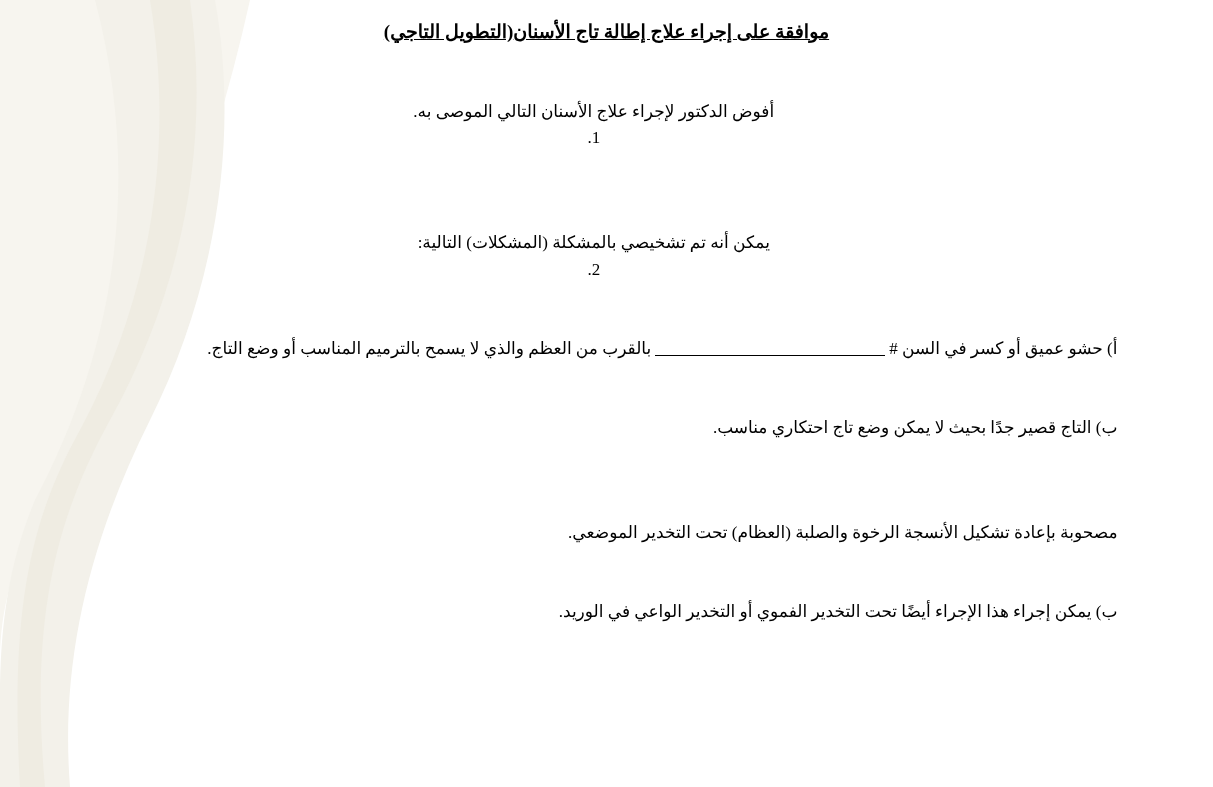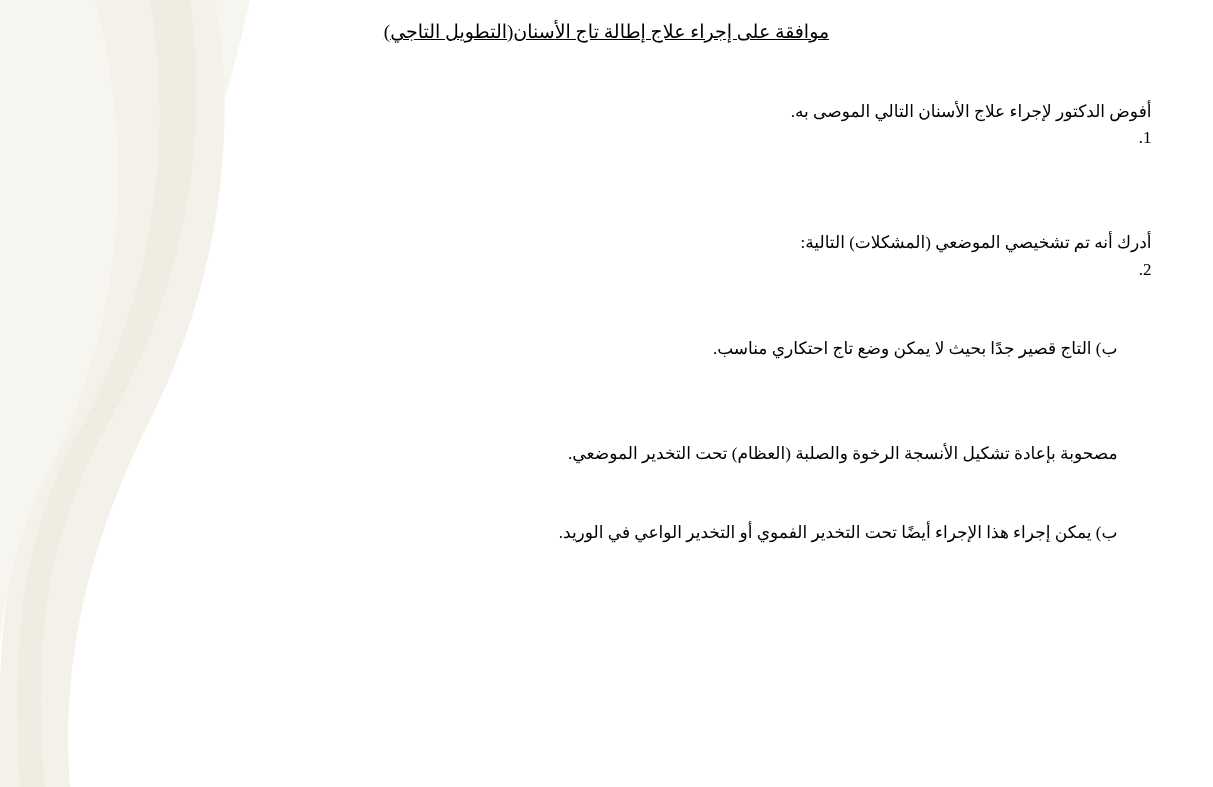--- a/index.html
+++ b/index.html
@@ -26,34 +26,34 @@
     position: relative;
     z-index: 1;
     width: 1213px;
     height: 787px;
     box-sizing: border-box;
     padding: 14px 36px 10px 36px;
   }
   .doc-title {
     text-align: center;
     font-size: 19px;
-    font-weight: normal;
+    font-weight: bold;
     margin: 4px 0 0 0;
     line-height: 1.5;
   }
   .doc-title .u {
     text-decoration: underline;
   }
   .section {
     margin-top: 26px;
     font-size: 17px;
     line-height: 1.55;
   }
   .num-line {
-    text-align: right;
+    text-align: center;
     white-space: pre-wrap;
   }
   .sub {
     text-align: right;
     padding-right: 34px;
     white-space: pre-wrap;
   }
   .blank {
     display: inline-block;
     border-bottom: 1px solid #000;
@@ -82,22 +82,25 @@
 
   <div class="section">
     <div class="num-line">
       <span>أفوض الدكتور لإجراء علاج الأسنان التالي الموصى به.</span>
       <span>1.</span>
     </div>
   </div>
 
   <div class="section">
     <div class="num-line">
-      <span>أدرك أنه تم تشخيصي الموضعي (المشكلات) التالية:</span>
+      <span>يمكن أنه تم تشخيصي بالمشكلة (المشكلات) التالية:</span>
       <span>2.</span>
+    </div>
+    <div class="sub">
+      <span>أ) حشو عميق أو كسر في السن #</span><span class="blank long"></span><span>بالقرب من العظم والذي لا يسمح بالترميم المناسب أو وضع التاج.</span>
     </div>
     <div class="sub">
       <span>ب) التاج قصير جدًا بحيث لا يمكن وضع تاج احتكاري مناسب.</span>
     </div>
   </div>
 
   <div class="section">
     <div class="sub">
       <span>مصحوبة بإعادة تشكيل الأنسجة الرخوة والصلبة (العظام) تحت التخدير الموضعي.</span>
     </div>

